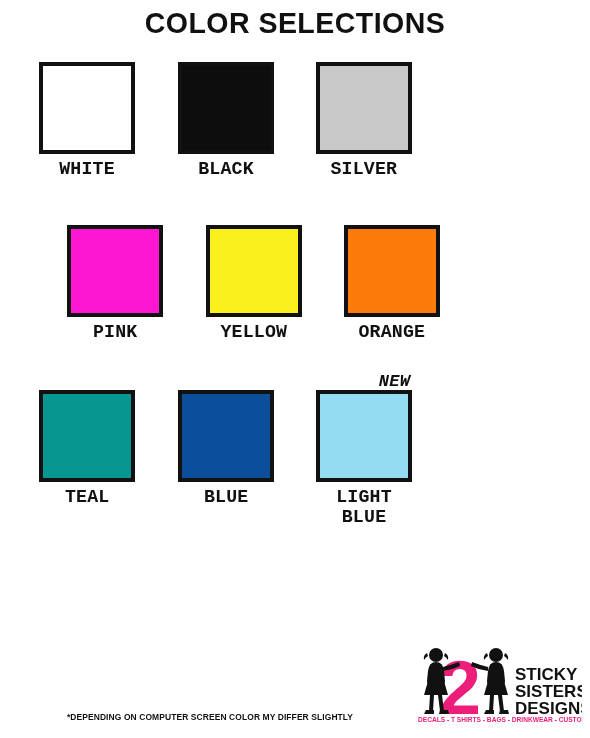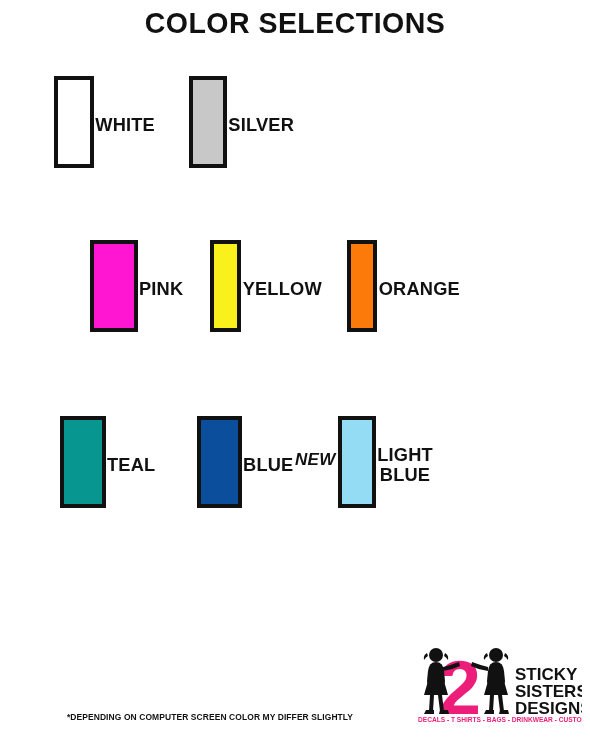--- a/index.html
+++ b/index.html
@@ -50,29 +50,32 @@
     padding: 0 18px;
   }
   .row-1 { height: 163px; }
   .row-2 { height: 165px; margin-left: 28px; }
   .row-3 { height: 188px; }
   .row-4 { height: 170px; }
 
   .cell {
     width: 25%;
     display: flex;
+    flex-direction: column;
     align-items: center;
     position: relative;
     box-sizing: border-box;
+    font-family: Liberation Mono, monospace;
   }
 
   .badge-slot {
     height: 22px;
     width: 96px;
     display: flex;
+    align-items: flex-end;
     justify-content: flex-end;
     box-sizing: border-box;
   }
   .badge {
     font-size: 17px;
     font-weight: bold;
     font-style: italic;
     line-height: 1;
     color: #111111;
     letter-spacing: 0.3px;
@@ -134,20 +137,27 @@
 
   <div class="grid">
 
     <div class="row row-1">
       <div class="cell">
         <div class="badge-slot">
           
         </div>
         <div class="swatch" style="background: rgb(255, 255, 255);"></div>
         <div class="label">WHITE</div>
+      </div>
+      <div class="cell">
+        <div class="badge-slot">
+          
+        </div>
+        <div class="swatch" style="background: rgb(13, 13, 13);"></div>
+        <div class="label">BLACK</div>
       </div>
       <div class="cell">
         <div class="badge-slot">
           
         </div>
         <div class="swatch" style="background: rgb(200, 200, 200);"></div>
         <div class="label">SILVER</div>
       </div>
     </div>
 

